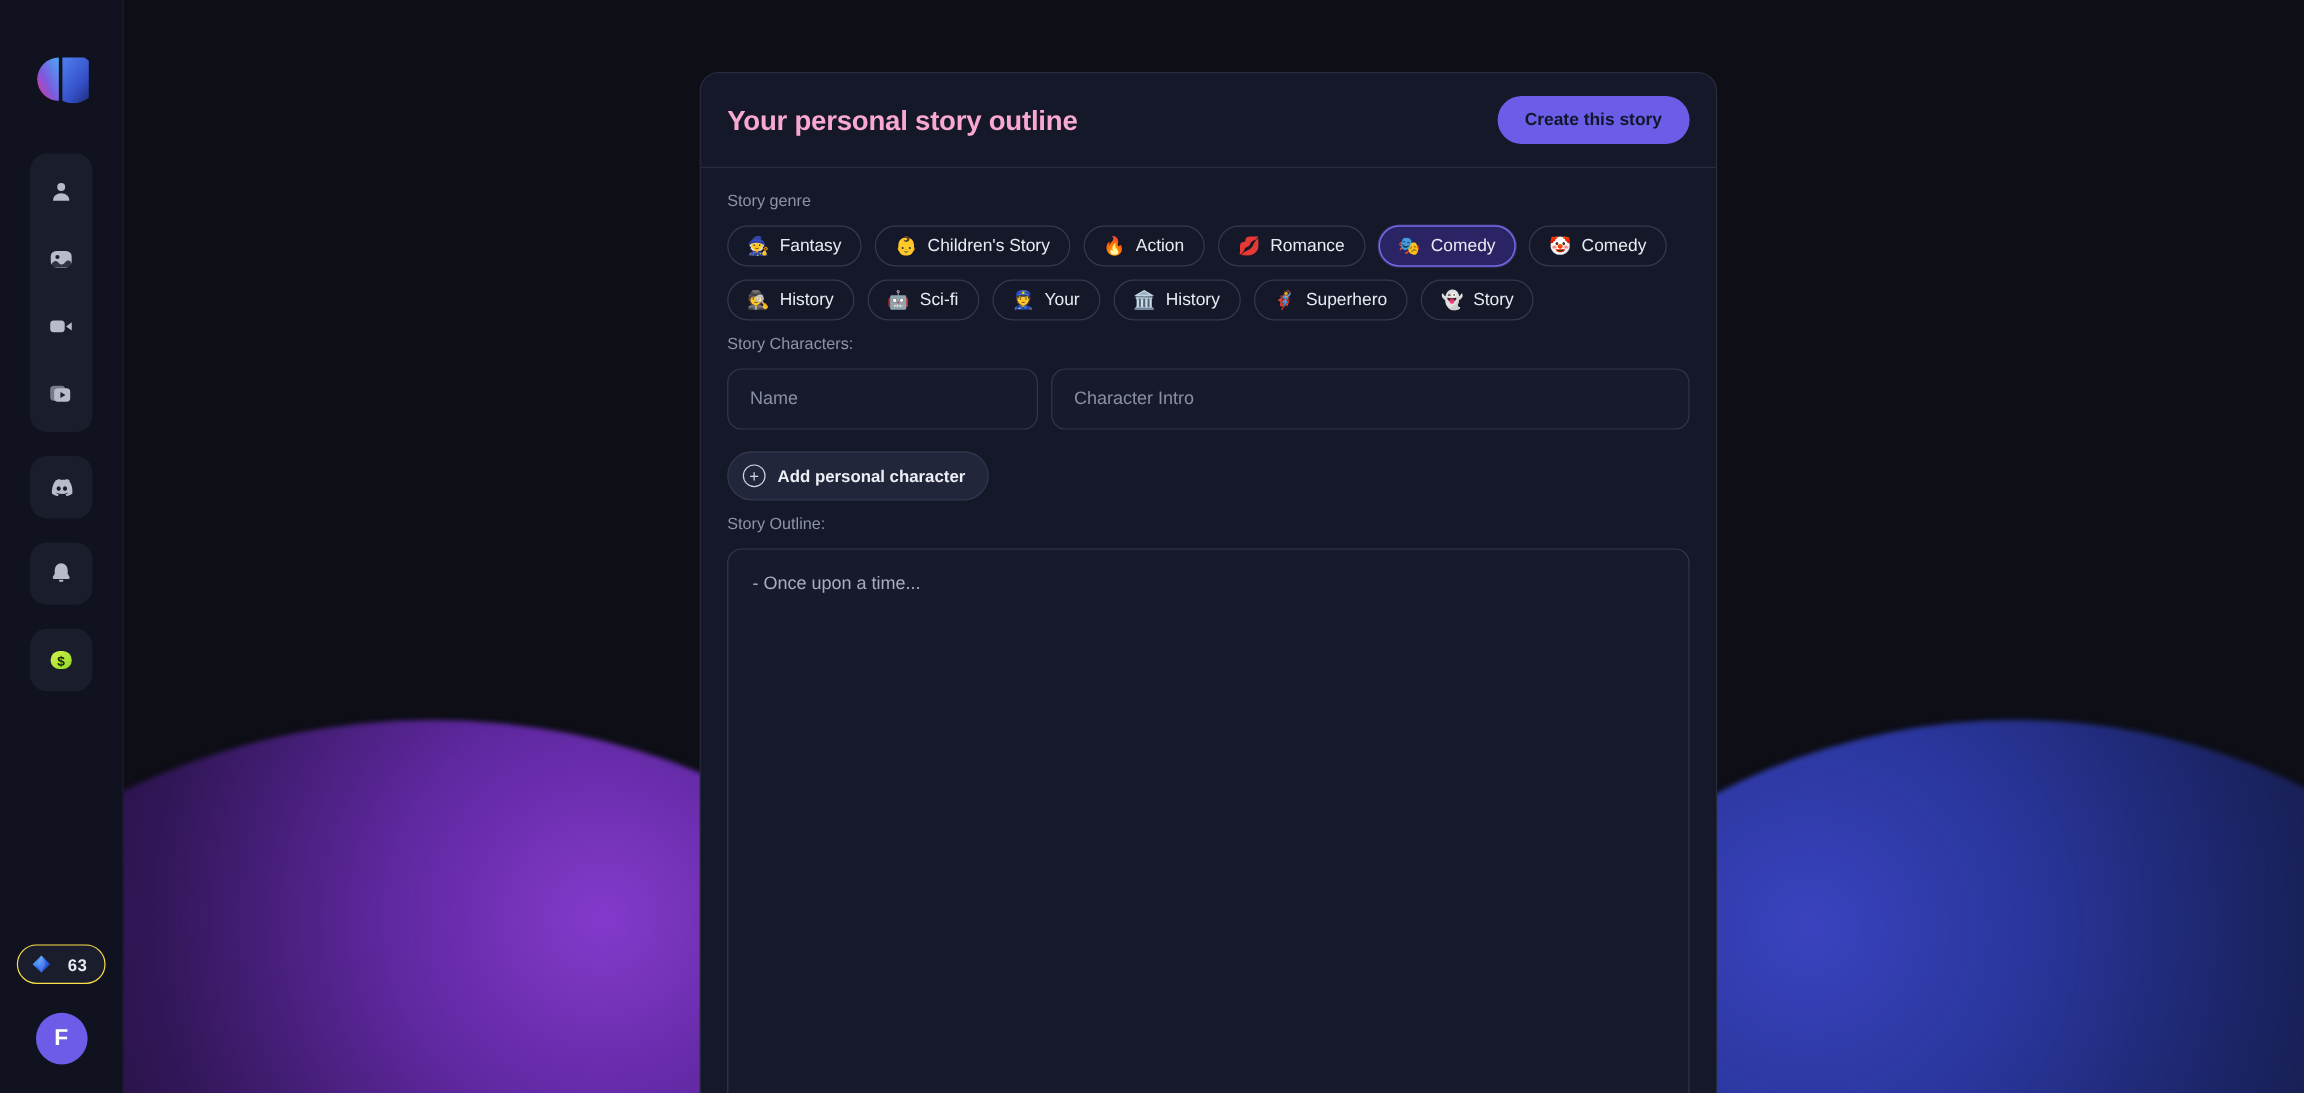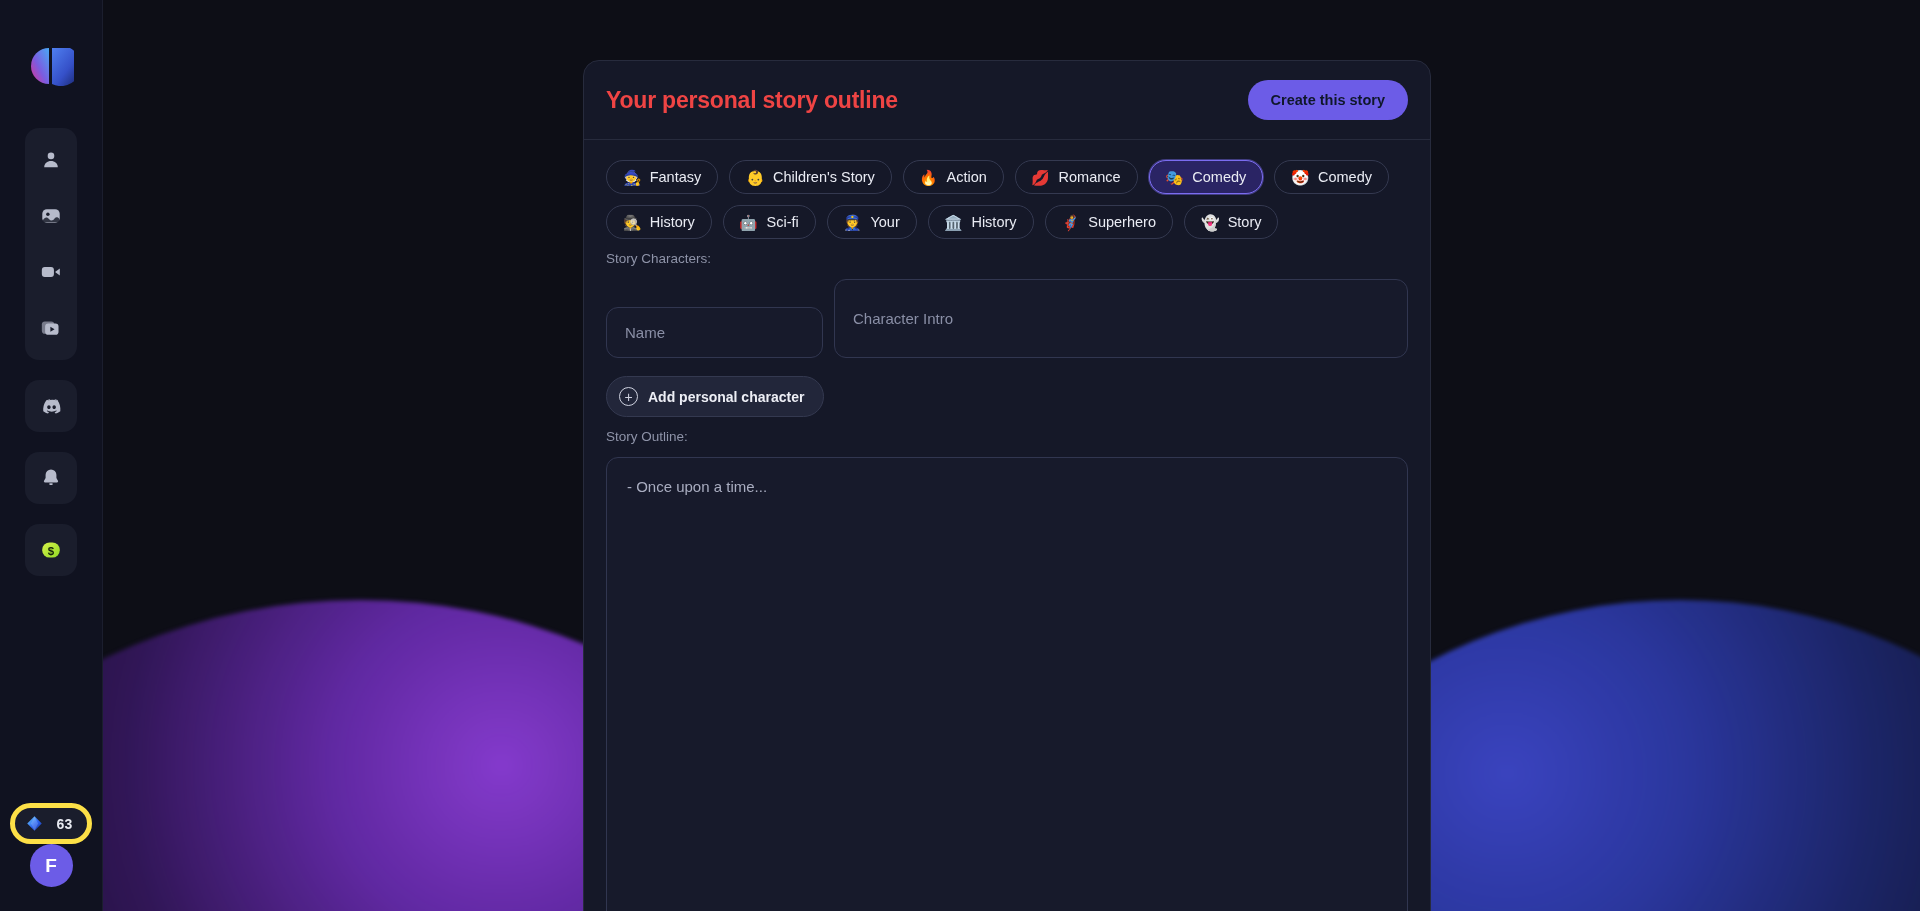--- a/index.html
+++ b/index.html
@@ -107,24 +107,24 @@
     cursor: pointer;
   }
 
   .rail-spacer { flex: 1; }
 
   .gem-pill {
     display: flex;
     align-items: center;
     gap: 14px;
     background: #1a1d2c;
-    border: 5px solid #fde047;
+    border: 1px solid #fde047;
     border-radius: 999px;
     padding: 7px 15px 7px 11px;
-    margin-bottom: 0;
+    margin-bottom: 24px;
     cursor: pointer;
   }
   .gem-count {
     color: #e8eaf2;
     font-size: 14px;
     font-weight: 600;
     letter-spacing: .2px;
   }
 
   .avatar {
@@ -157,21 +157,21 @@
 
   .card-header {
     height: 79px;
     border-bottom: 1px solid #272b3d;
     display: flex;
     align-items: center;
     justify-content: space-between;
     padding: 0 22px 0 22px;
   }
   .card-title {
-    color: #ef4444;
+    color: #f9a8d4;
     font-size: 23px;
     font-weight: 700;
     letter-spacing: -.2px;
   }
   .primary-btn {
     background: #6c5ce7;
     color: #0f172a;
     border: none;
     border-radius: 999px;
     font-size: 14.5px;
@@ -227,21 +227,21 @@
     background: #171a2b;
     border: 1px solid #313650;
     border-radius: 12px;
     color: #e9ebf3;
     font-size: 15px;
     padding: 16px 18px;
     outline: none;
     font-family: "Liberation Sans", sans-serif;
   }
   .txt::placeholder { color: #8a8fa6; }
-  .txt-name { width: 217px; margin-top: 28px; }
+  .txt-name { width: 259px; }
   .txt-intro { flex: 1; }
 
   .add-btn {
     margin-top: 18px;
     display: inline-flex;
     align-items: center;
     gap: 10px;
     background: #22263a;
     border: 1px solid #343950;
     border-radius: 999px;
@@ -390,20 +390,21 @@
 
   <section class="card">
 
     <header class="card-header">
       <h1 class="card-title">Your personal story outline</h1>
       <button class="primary-btn">Create this story</button>
     </header>
 
     <div class="card-body">
 
+      <div class="field-label">Story genre</div>
 
       <div class="chip-row">
           <button class="chip">
             <span class="emo">🧙</span>
             <span>Fantasy</span>
           </button>
           <button class="chip">
             <span class="emo">👶</span>
             <span>Children's Story</span>
           </button>

